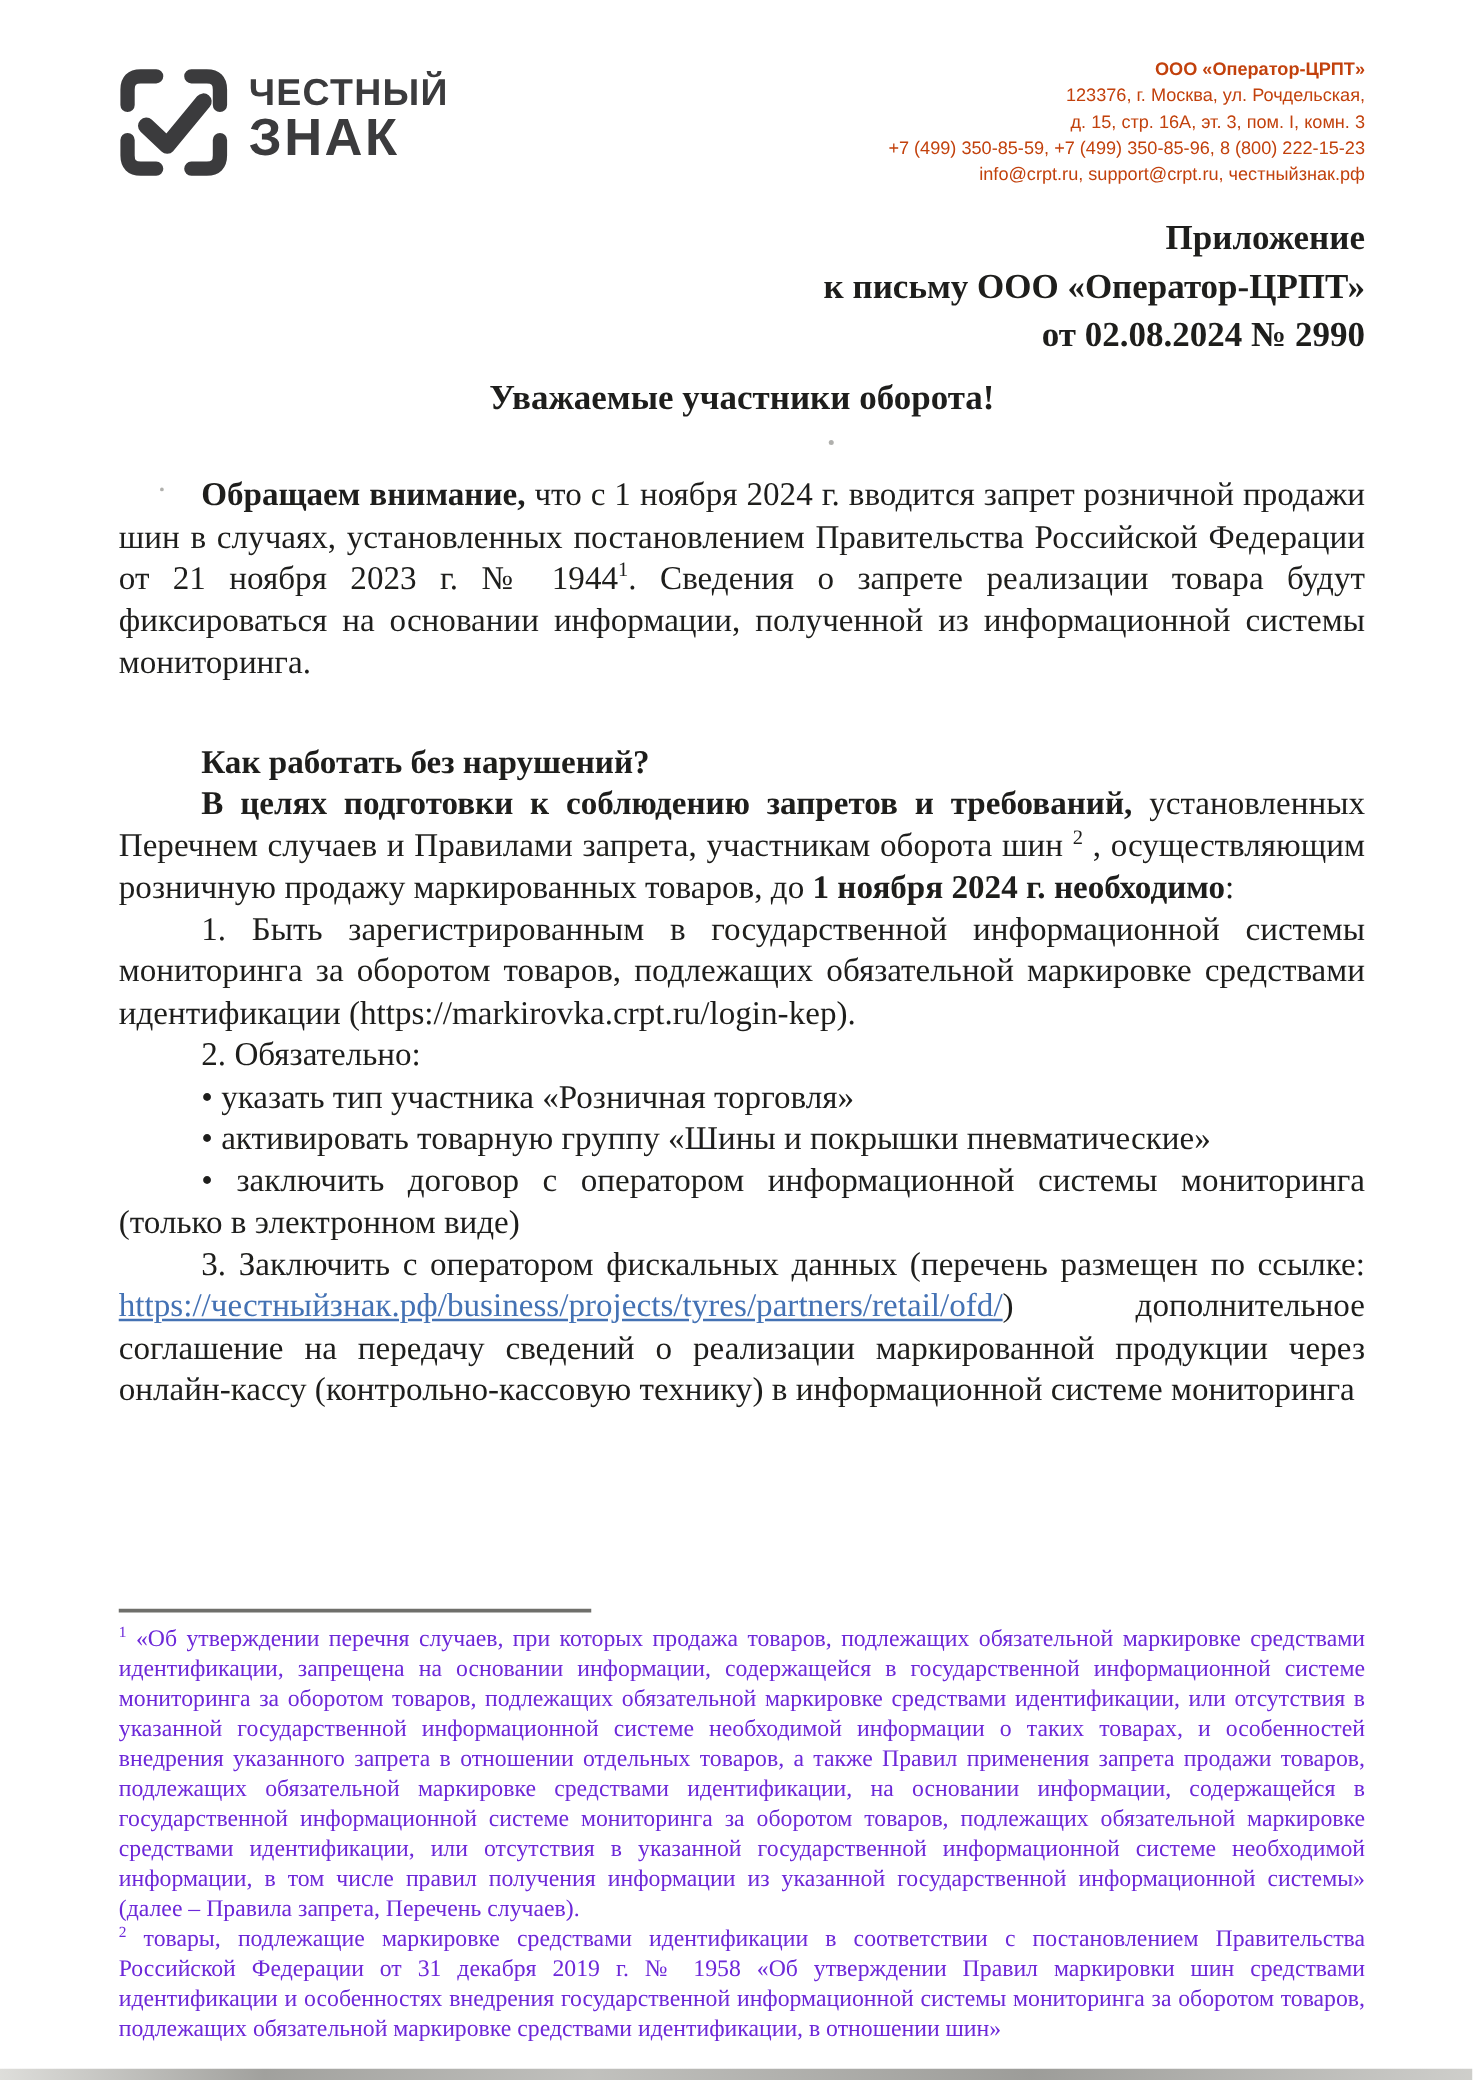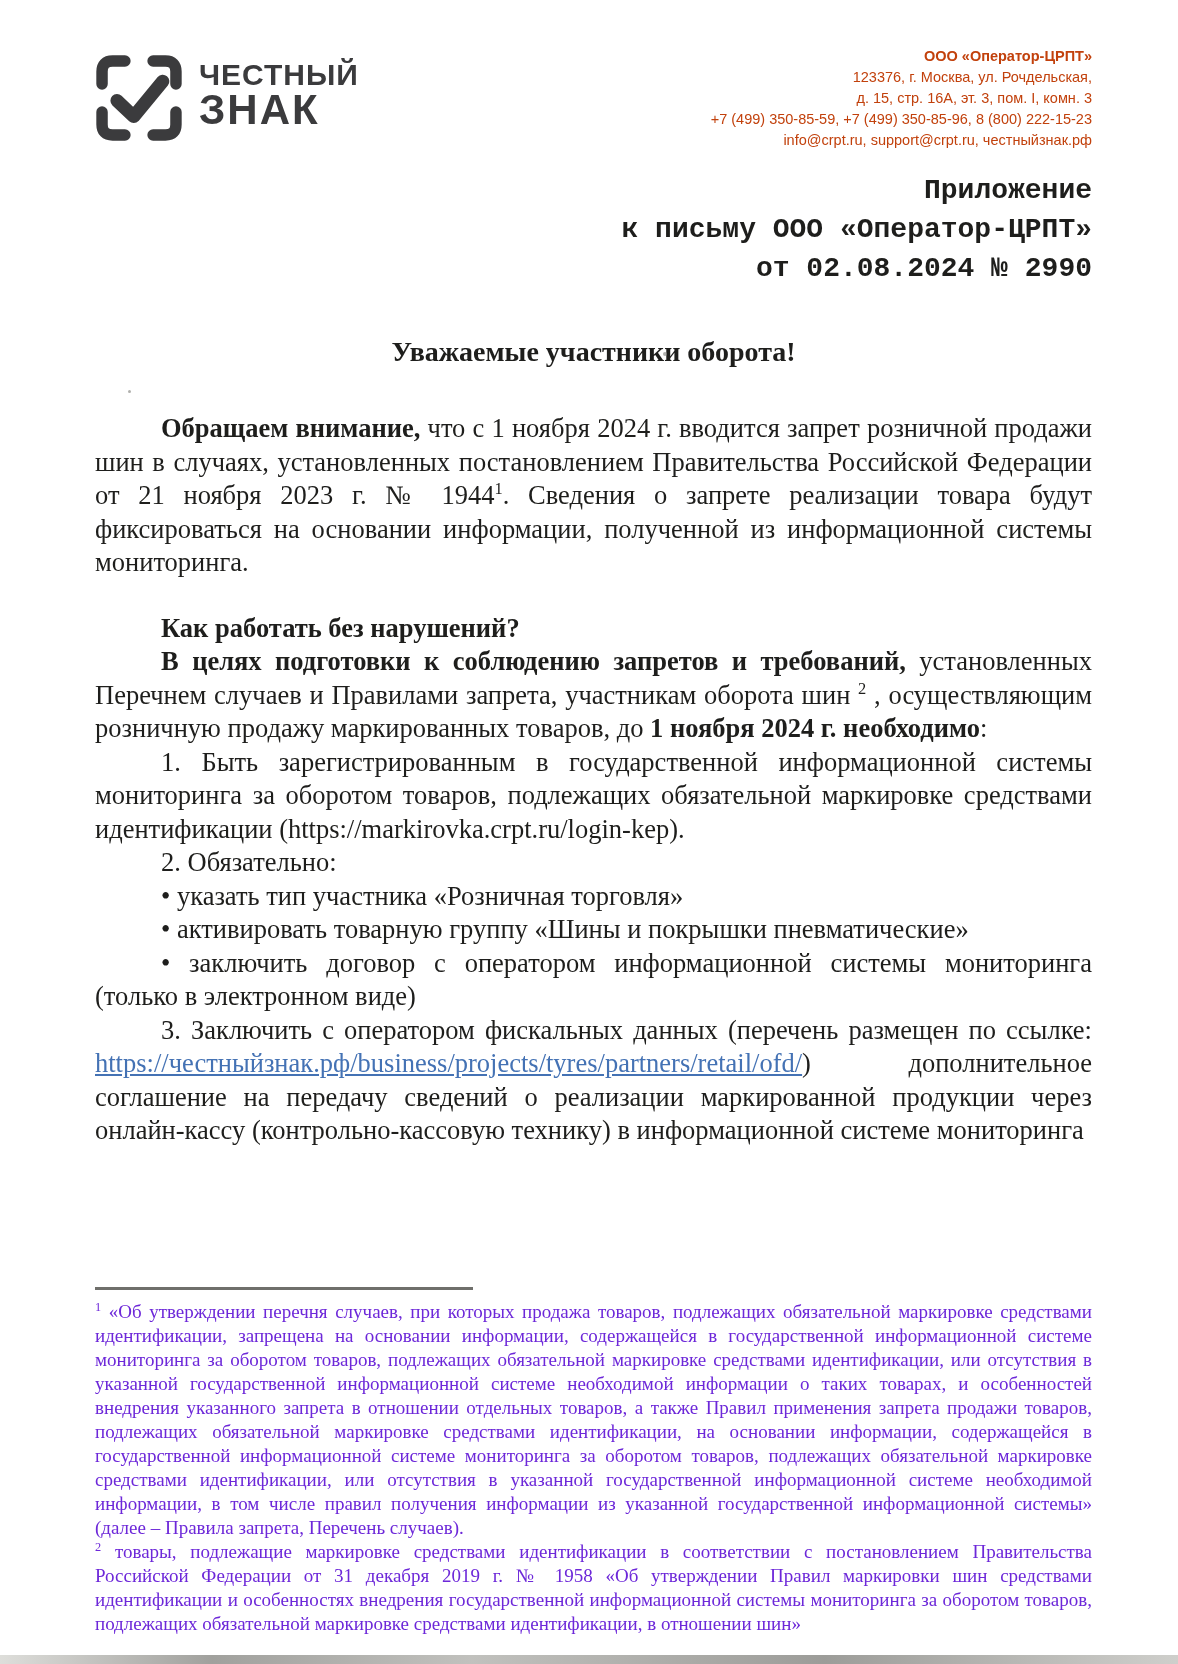--- a/index.html
+++ b/index.html
@@ -22,27 +22,27 @@
   .header { display:flex; justify-content:space-between; align-items:flex-start; }
   .logo { display:flex; gap:16px; margin-top:8px; }
   .logo-icon { width:88px; height:88px; flex:0 0 auto; }
   .brand { font-family:"Liberation Sans", sans-serif; font-weight:bold; color:#3b3b3d; margin-top:6px; }
   .brand-l1 { font-size:30px; line-height:30px; letter-spacing:1px; }
   .brand-l2 { font-size:42px; line-height:40px; letter-spacing:2px; }
   .tagline { font-family:"Liberation Sans", sans-serif; font-weight:bold; font-size:14.5px; line-height:17.5px; color:#3b3b3d; margin-top:16px; }
   .contact { text-align:right; font-family:"Liberation Sans", sans-serif; font-size:14.5px; line-height:21px; color:#c2410c; }
   .contact .name { font-weight:bold; }
   
-  .reference { text-align:right; font-weight:bold; font-size:28px; line-height:39px; margin-top:20px;font-family:Liberation Mono, monospace; }
+  .reference { text-align:right; font-weight:bold; font-size:28px; line-height:39px; margin-top:20px; }
   
-  .salutation { text-align:center; font-weight:bold; font-size:28px; margin-top:48px; }
+  .salutation { text-align:center; font-weight:bold; font-size:28px; margin-top:15px; }
   
   .body-p { font-size:26.5px; line-height:33.5px; text-align:justify; text-indent:66px; margin:0; }
   .mt-p1 { margin-top:44px; }
-  .heading { margin-top:32px; font-weight:bold; }
+  .heading { margin-top:46px; font-weight:bold; }
   .bold { font-weight:bold; }
   .u { }
   sup.fn-ref { font-size:0.62em; line-height:0; vertical-align:super; }
   .link { color:#4472b4; text-decoration:underline; }
   
   .footnotes { margin-top:auto; font-size:19px; line-height:24px; text-align:justify; color:#6d28d9;font-family:Liberation Serif, serif; }
   .fn-sep { width:378px; height:3px; background:#6f6f6b; border:none; margin:0 0 10px 0; }
   .fn { margin:0; }
   .fn sup { font-size:0.65em; line-height:0; vertical-align:super; }
   

